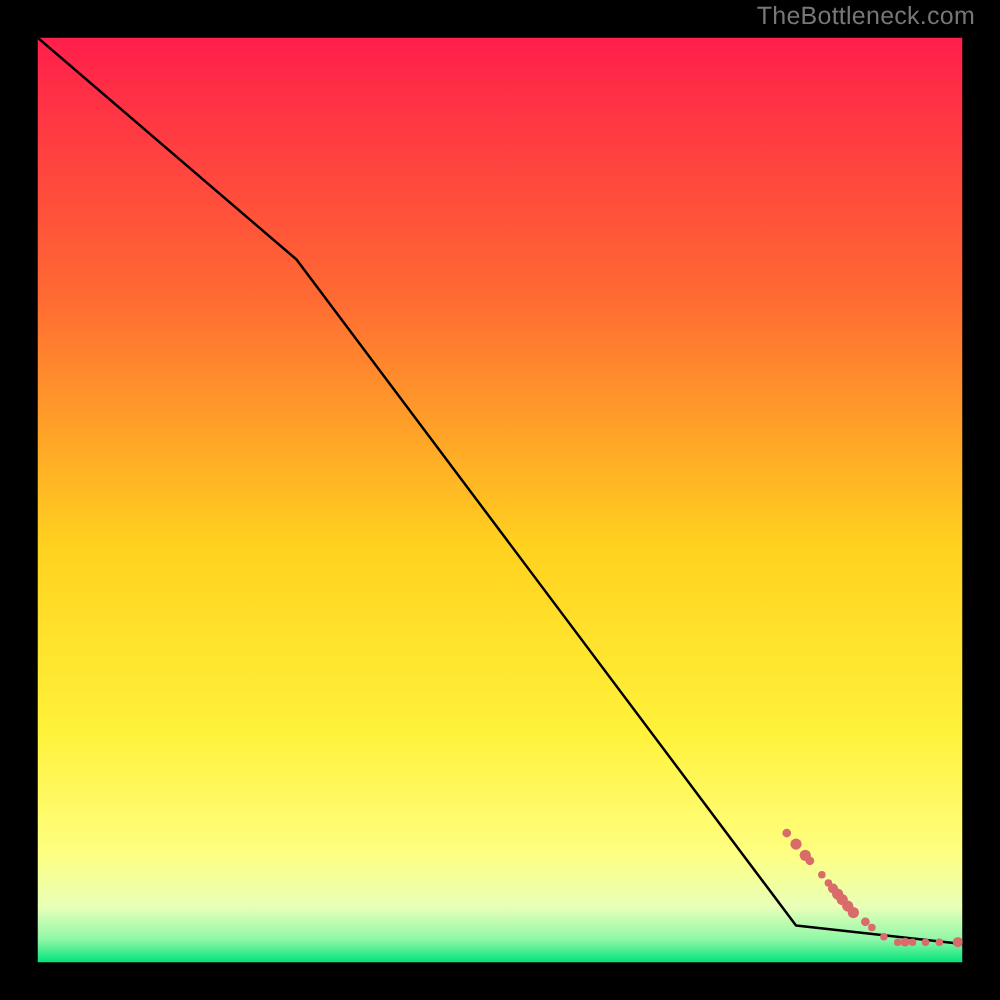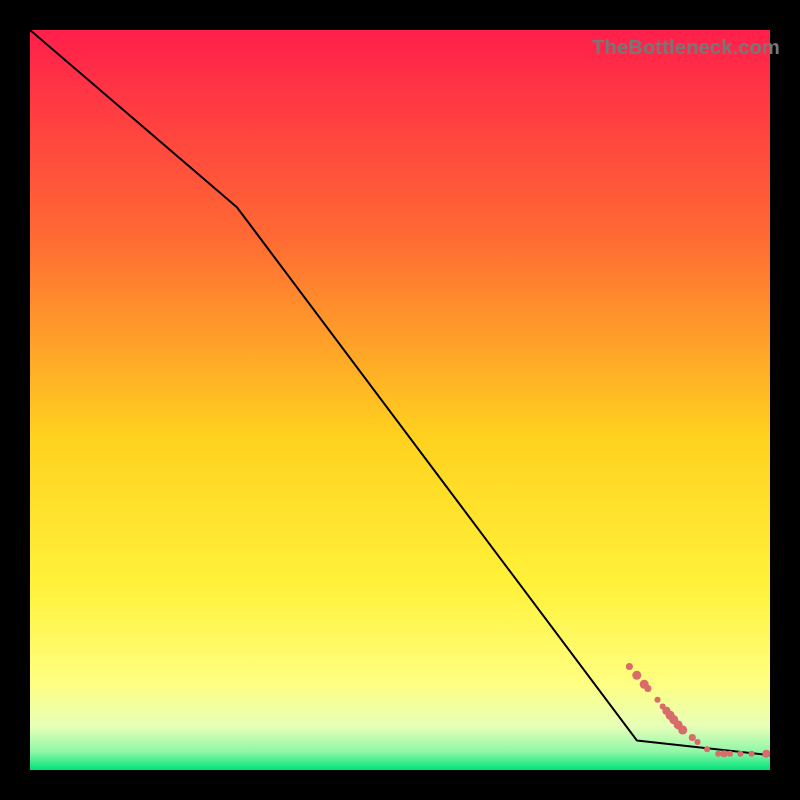--- a/index.html
+++ b/index.html
@@ -15,24 +15,23 @@
     position: relative;
     width: 800px;
     height: 800px;
   }
   .watermark {
     position: absolute;
     top: 2px;
     right: 20px;
     color: #777;
     font-size: 20px;
-    font-weight: 700;
+    font-weight: 400;
     letter-spacing: 0.2px;
     z-index: 10;
-    margin-top: 34px;
   }
   .plot {
     position: absolute;
     left: 30px;
     top: 30px;
     width: 740px;
     height: 740px;
   }
   .plot svg {
     display: block;

